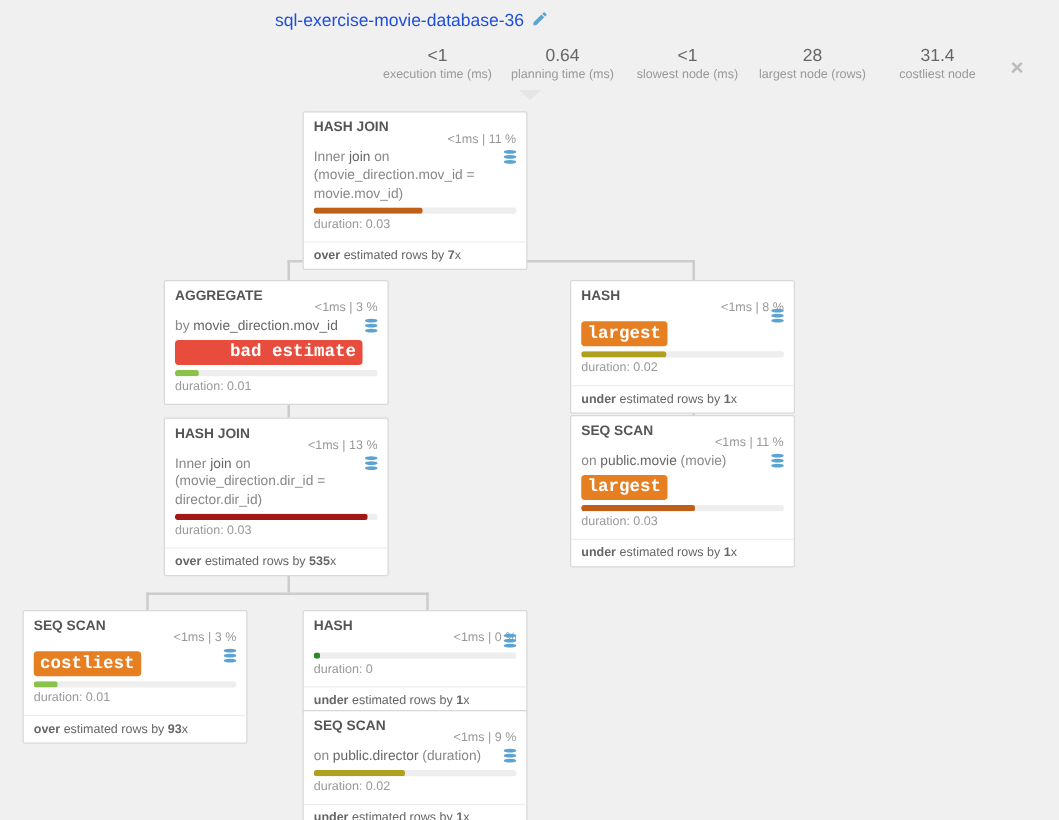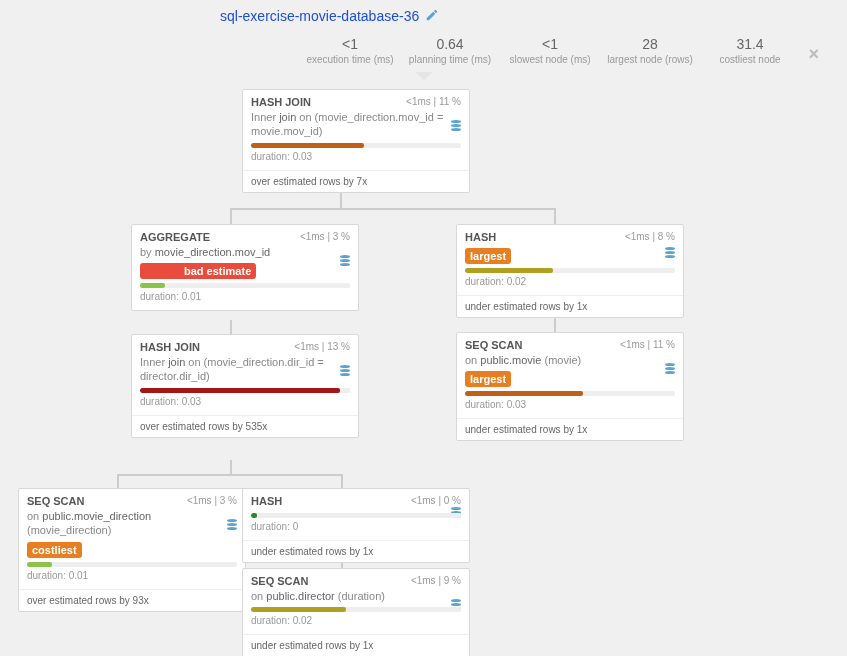--- a/index.html
+++ b/index.html
@@ -47,41 +47,41 @@
   }
 
   
   .conn {
     position: absolute;
     background: #ccc;
   }
 
   .card {
     position: absolute;
-    width: 228px;
+    width: 180px;
     background: #fff;
     border: 1px solid #d8d8d8;
     border-radius: 2px;
     font-size: 11px;
   }
   .card .hdr {
     display: flex; justify-content: space-between;
     padding: 6px 8px 2px 8px;
     font-weight: bold; font-size: 11px;
     color: #555;
   }
-  .card .hdr .meta { font-weight: normal; color: #999; font-size: 10px; }
+  .card .hdr .meta { font-weight: normal; color: #999; font-size: 10px; margin-top: 10px; }
   .card .body { padding: 0 8px 6px 8px; }
   .card .desc { color: #888; line-height: 1.3; margin-bottom: 4px; }
   .card .desc .b { font-weight: normal; color: #666; text-align: right; }
   .card .tags { margin: 3px 0; }
   .tag {
-    display: inline-block; font-size: 11px; font-weight: bold;
+    display: inline-block; font-size: 14px; font-weight: bold;
     color: #fff; border-radius: 3px;
-    padding: 2px 5px; margin-right: 3px;
+    padding: 2px 5px; margin-right: 3px; font-family: Liberation Mono, monospace;
   }
   .tag-red { background: #e74c3c; padding-left: 44px; }
   .tag-orange { background: #e67e22; }
   .disk-icon {
     position: absolute; right: 8px; top: 30px;
     width: 10px; height: 12px;
   }
   .disk-icon div {
     width: 10px; height: 3px; border-radius: 50%;
     background: #5ba3d0; margin-bottom: 1px;
@@ -94,21 +94,21 @@
   }
   .bar .fill {
     height: 100%; position: absolute; left: 0; top: 0;
     border-radius: 2px;
   }
   .dur-row { color: #999; font-size: 10px; margin-bottom: 2px; }
   .footer-row {
     border-top: 1px solid #eee;
     padding: 5px 8px; font-size: 10px; color: #666;
   }
-  .footer-row .b { font-weight: normal; }
+  .footer-row .b { font-weight: bold; }
 </style>
 </head>
 <body>
 
 <div class="title-row">
   <span>sql-exercise-movie-database-36</span>
   <span class="pencil">
     <svg width="14" height="14" viewBox="0 0 24 24" fill="#5ba3d0">
         <path d="M3 17.25V21h3.75l11-11-3.75-3.75-11 11zM20.7 7.04a1 1 0 000-1.41l-2.34-2.34a1 1 0 00-1.41 0l-1.83 1.83 3.75 3.75 1.83-1.83z"></path>
       </svg>
@@ -256,21 +256,20 @@
   </div>
   <div class="footer-row"><span class="b">over </span><span>estimated rows by </span><span class="b">535</span><span>x</span></div>
 </div>
 
 <div class="card" style="left:18px; top:488px;">
   <div class="hdr">
       <span>SEQ SCAN</span>
       <span class="meta"><span>&lt;1ms</span> | <span>3 %</span></span>
     </div>
   <div class="body">
-    <div class="desc"><span>on </span><span class="b">public.movie_direction</span><span> (movie_direction)</span></div>
     <div class="tags"><span class="tag tag-orange">costliest</span></div>
     <div class="disk-icon">
         <div></div>
         <div></div>
         <div></div>
       </div>
     <div class="bar">
         <div class="fill" style="background:#8bc34a;width:12%;"></div>
       </div>
     <div class="dur-row">duration: 0.01</div>

